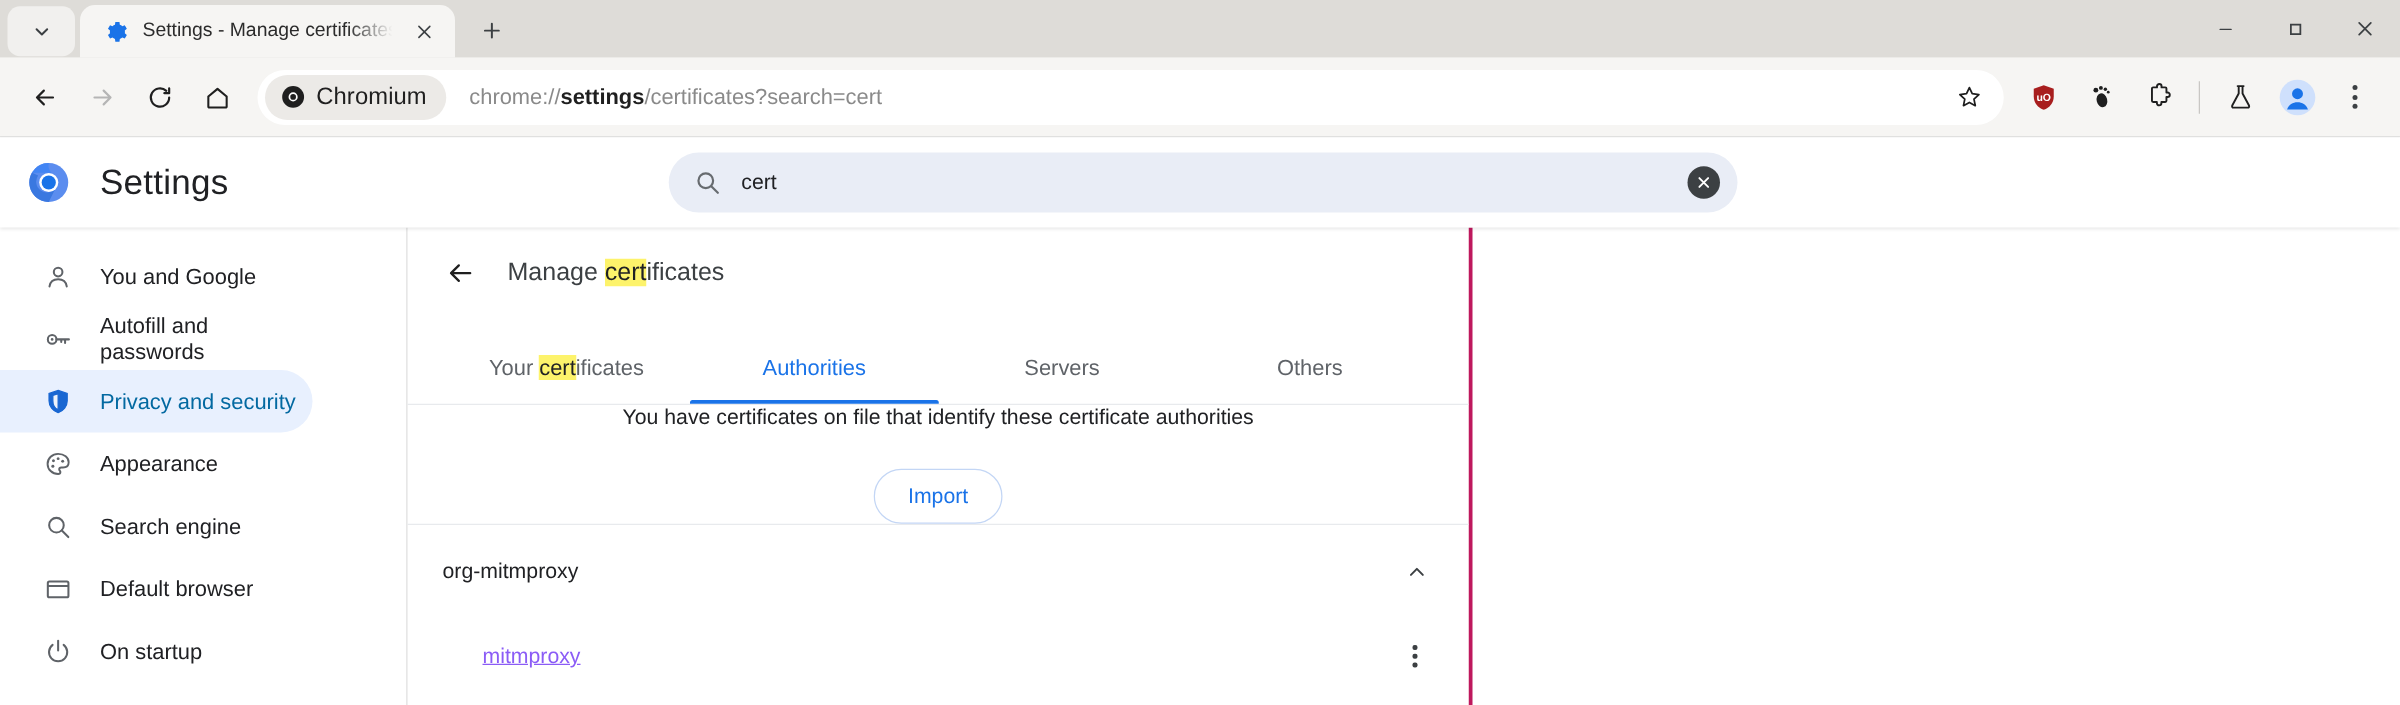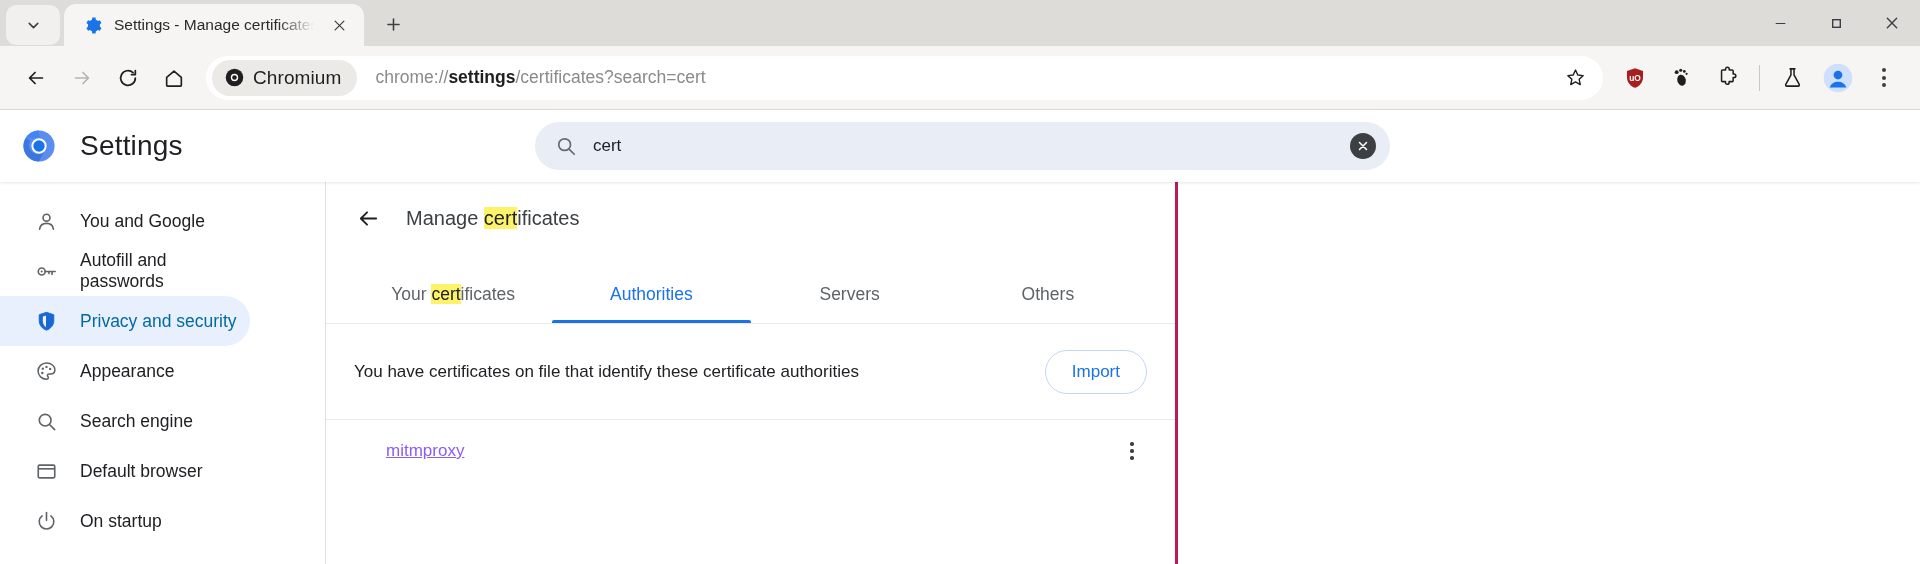--- a/index.html
+++ b/index.html
@@ -116,20 +116,21 @@
   .ctab.active { color: #1a73e8; font-weight: 500; }
   .ctab.active::after {
     content: ""; position: absolute; left: 0; right: 0; bottom: 0;
     height: 3px; background: #1a73e8; border-radius: 2px 2px 0 0;
   }
   .tabs-underline { height: 1px; background: #e8eaed; margin: 0 0 0 0; }
 
   .import-row {
     height: 96px; display: flex; align-items: center; padding: 0 28px 0 28px;
     border-bottom: 1px solid #e8eaed;
+    flex-direction: column;
   }
   .import-desc { font-size: 17px; color: #202124; flex: 1; }
   .import-btn {
     border: 1px solid #c3d6f5; color: #1a73e8; font-size: 17px;
     padding: 11px 26px; border-radius: 22px; background: #ffffff;
   }
 
   .group-row {
     height: 74px; display: flex; align-items: center; padding: 0 28px 0 28px;
   }
@@ -406,20 +407,28 @@
             <div class="ctab"><span>Servers</span></div>
             <div class="ctab"><span>Others</span></div>
           </div>
           <div class="tabs-underline"></div>
 
           <div class="import-row">
             <span class="import-desc">You have certificates on file that identify these certificate authorities</span>
             <span class="import-btn">Import</span>
           </div>
 
+          <div class="group-row">
+            <span class="group-name">org-mitmproxy</span>
+            <span class="chevron">
+              <svg width="19" height="19" viewBox="0 0 24 24">
+                <path d="M6 15l6-6 6 6" fill="none" stroke="#3c4043" stroke-width="2" stroke-linecap="round" stroke-linejoin="round"></path>
+              </svg>
+            </span>
+          </div>
 
           <div class="cert-row">
             <span class="cert-name">mitmproxy</span>
             <span class="kebab">
               <span class="kebab-inner">
                 <span class="dot"></span>
                   <span class="dot"></span>
                   <span class="dot"></span>
               </span>
             </span>

